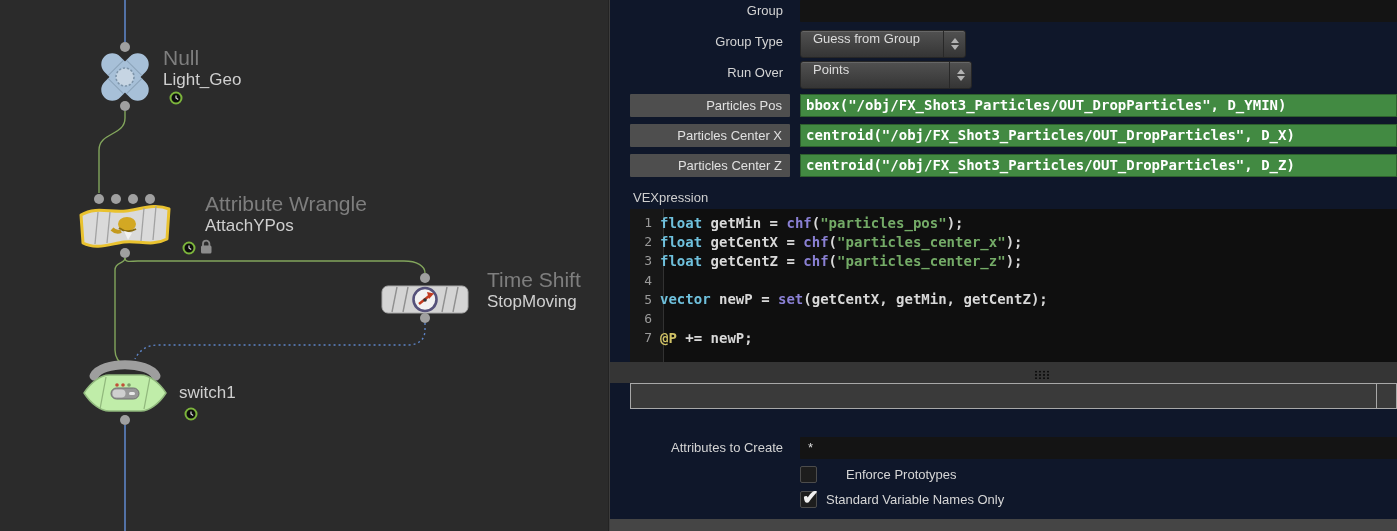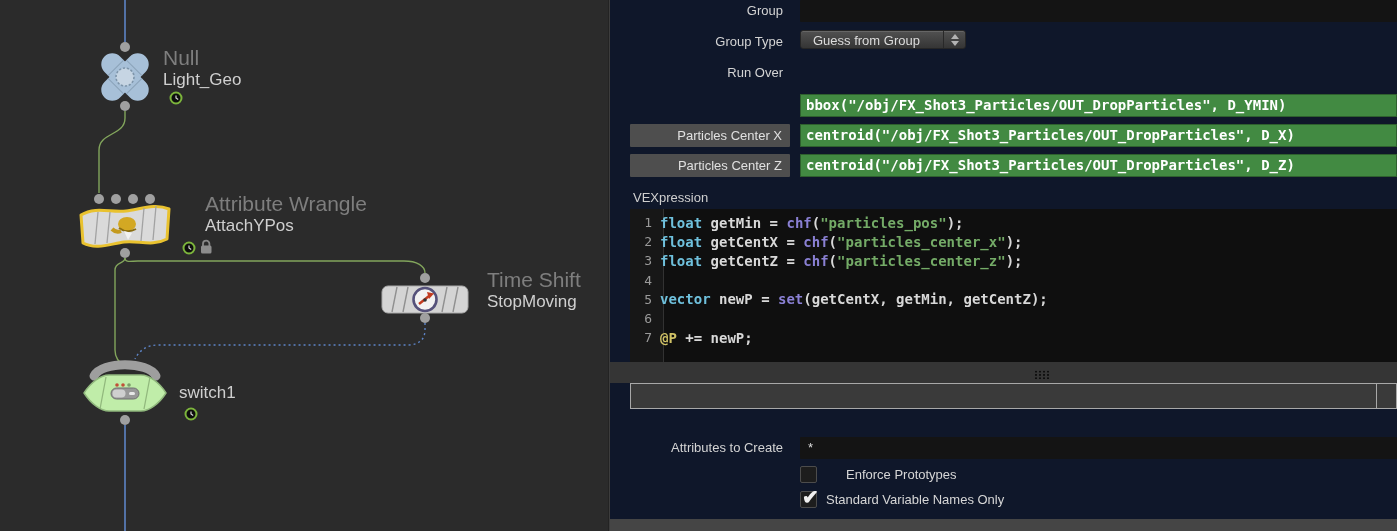--- a/index.html
+++ b/index.html
@@ -11,21 +11,21 @@
   .network-pane svg { position:absolute; left:0; top:0; }
   .node-label { position:absolute; line-height:1.15; pointer-events:none; }
   .nl-type { font-size:21px; color:#7e7e7e; }
   .nl-name { font-size:17px; color:#cfcfcf; }
 
   
   .param-pane { position:absolute; left:610px; top:0; width:787px; height:531px; background:#0f172a; font-size:13px; color:#d4d4d4; }
   .p-label { position:absolute; left:0; width:173px; height:22px; line-height:22px; text-align:right; color:#d4d4d4; }
   .p-field-dark { position:absolute; left:190px; right:0; height:22px; background:#141414; border-radius:1px; color:#dcdcdc; line-height:22px; padding-left:8px; }
 
-  .dropdown { position:absolute; left:190px; height:19px; background:linear-gradient(#515151,#353535); border:1px solid #262626; border-radius:3px; box-shadow:inset 0 1px 0 rgba(255,255,255,.13); display:flex; align-items:flex-end; }
+  .dropdown { position:absolute; left:190px; height:28px; background:linear-gradient(#515151,#353535); border:1px solid #262626; border-radius:3px; box-shadow:inset 0 1px 0 rgba(255,255,255,.13); display:flex; align-items:flex-start; }
   .dd-label { flex:1; padding-left:12px; color:#dcdcdc; white-space:nowrap; }
   .dd-spinner { width:22px; align-self:stretch; border-left:1px solid #282828; display:flex; flex-direction:column; align-items:center; justify-content:center; gap:2px; }
   .arr-up { width:0; height:0; border-left:4px solid transparent; border-right:4px solid transparent; border-bottom:5px solid #b3b3b3; }
   .arr-dn { width:0; height:0; border-left:4px solid transparent; border-right:4px solid transparent; border-top:5px solid #b3b3b3; }
 
   .expr-label-box { position:absolute; left:20px; width:160px; height:23px; background:#4e4e4e; border-radius:1px; line-height:23px; text-align:right; padding-right:8px; color:#e0e0e0; }
   .expr-field { position:absolute; left:190px; right:0; height:23px; background:#428a42; box-shadow:inset 0 0 0 1px rgba(0,0,0,.3); line-height:23px; padding-left:6px; font-family:"DejaVu Sans Mono", monospace; font-weight:700; font-size:14px; color:#ffffff; white-space:nowrap; overflow:hidden; }
 
   .vex-label { position:absolute; left:23px; top:190px; color:#cfcfcf; }
   .vex-editor { position:absolute; left:20px; right:0; top:209px; height:153px; background:linear-gradient(90deg,#171717 0,#171717 33px,#323232 33px,#323232 34px,#0f0f0f 34px); padding-top:4px; font-family:"DejaVu Sans Mono", monospace; font-size:14px; overflow:hidden; }
@@ -168,21 +168,29 @@
     <div class="p-label" style="top:31px;">Group Type</div>
     <div class="dropdown" style="top:30px; width:166px;">
       <span class="dd-label">Guess from Group</span>
       <span class="dd-spinner">
         <span class="arr-up"></span>
         <span class="arr-dn"></span>
       </span>
     </div>
 
     <div class="p-label" style="top:62px;">Run Over</div>
-
+    <div class="dropdown" style="top:61px; width:172px;">
+      <span class="dd-label">Points</span>
+      <span class="dd-spinner">
+        <span class="arr-up"></span>
+        <span class="arr-dn"></span>
+      </span>
+    </div>
+
+    <div class="expr-label-box" style="top:94px;">Particles Pos</div>
     <div class="expr-field" style="top:94px;">bbox("/obj/FX_Shot3_Particles/OUT_DropParticles", D_YMIN)</div>
 
     <div class="expr-label-box" style="top:124px;">Particles Center X</div>
     <div class="expr-field" style="top:124px;">centroid("/obj/FX_Shot3_Particles/OUT_DropParticles", D_X)</div>
 
     <div class="expr-label-box" style="top:154px;">Particles Center Z</div>
     <div class="expr-field" style="top:154px;">centroid("/obj/FX_Shot3_Particles/OUT_DropParticles", D_Z)</div>
 
     <div class="vex-label">VEXpression</div>
     <div class="vex-editor">

